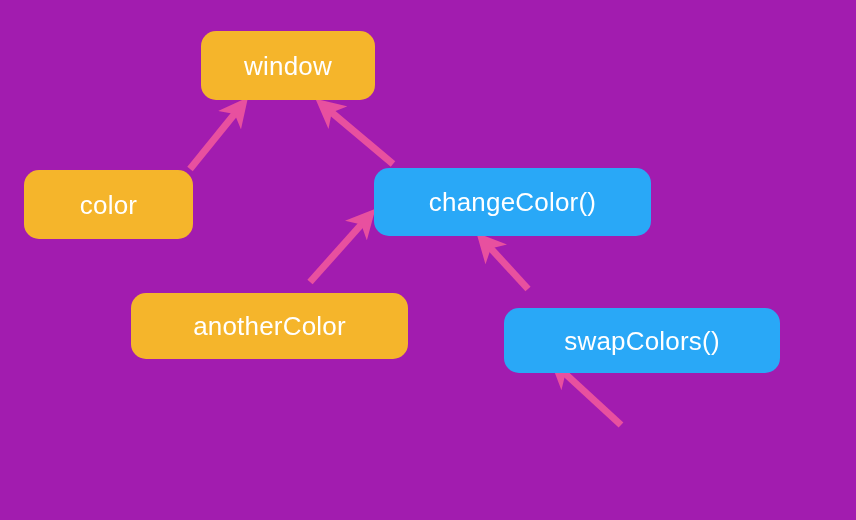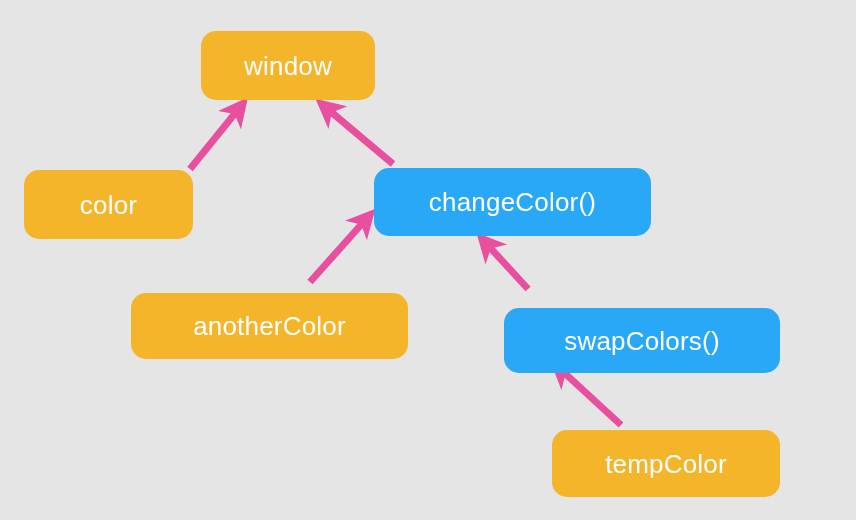--- a/index.html
+++ b/index.html
@@ -7,21 +7,21 @@
     padding: 0;
     background: #ffffff;
   }
   body {
     font-family: "Liberation Sans", sans-serif;
   }
   #canvas {
     position: relative;
     width: 856px;
     height: 520px;
-    background: #e5e5e5;
+    background: #a21caf;
     overflow: hidden;
   }
   #arrow-layer {
     position: absolute;
     left: 0;
     top: 0;
     width: 856px;
     height: 520px;
     pointer-events: none;
   }
@@ -84,17 +84,14 @@
   </div>
 
   <div class="node node-var" id="node-anothercolor">
     <span>anotherColor</span>
   </div>
 
   <div class="node node-func" id="node-swapcolors">
     <span>swapColors()</span>
   </div>
 
-  <div class="node node-var" id="node-tempcolor">
-    <span>tempColor</span>
-  </div>
 
 </div>
 
 </body></html>

